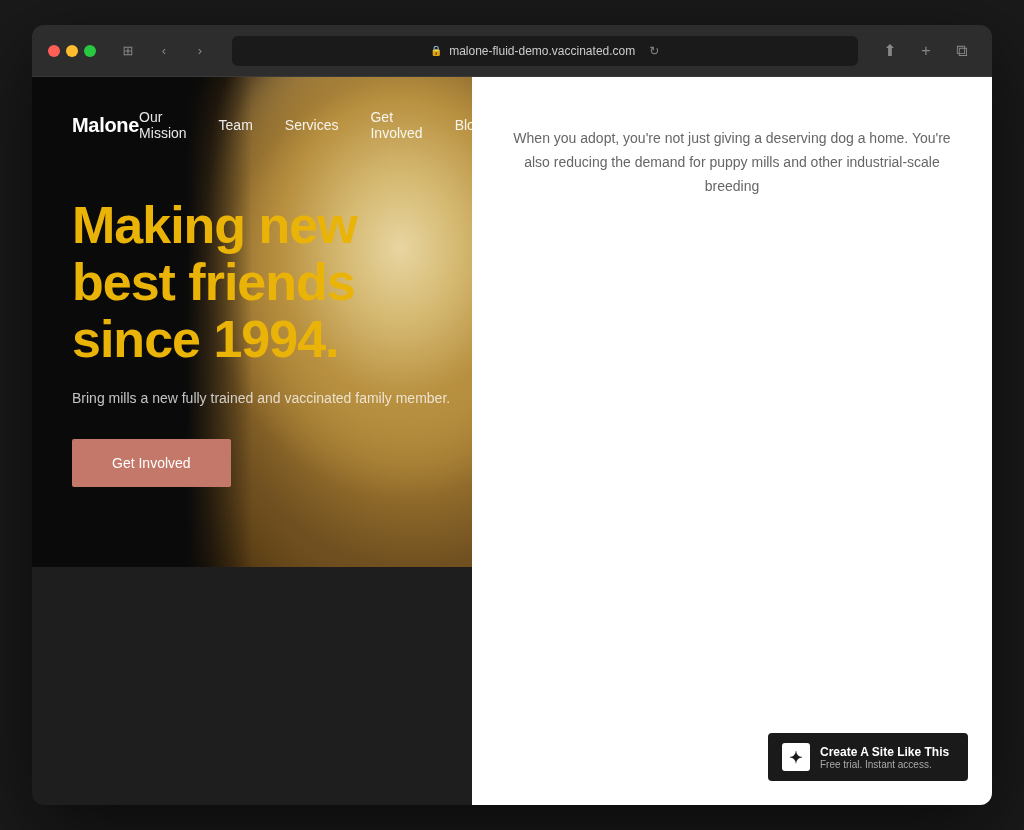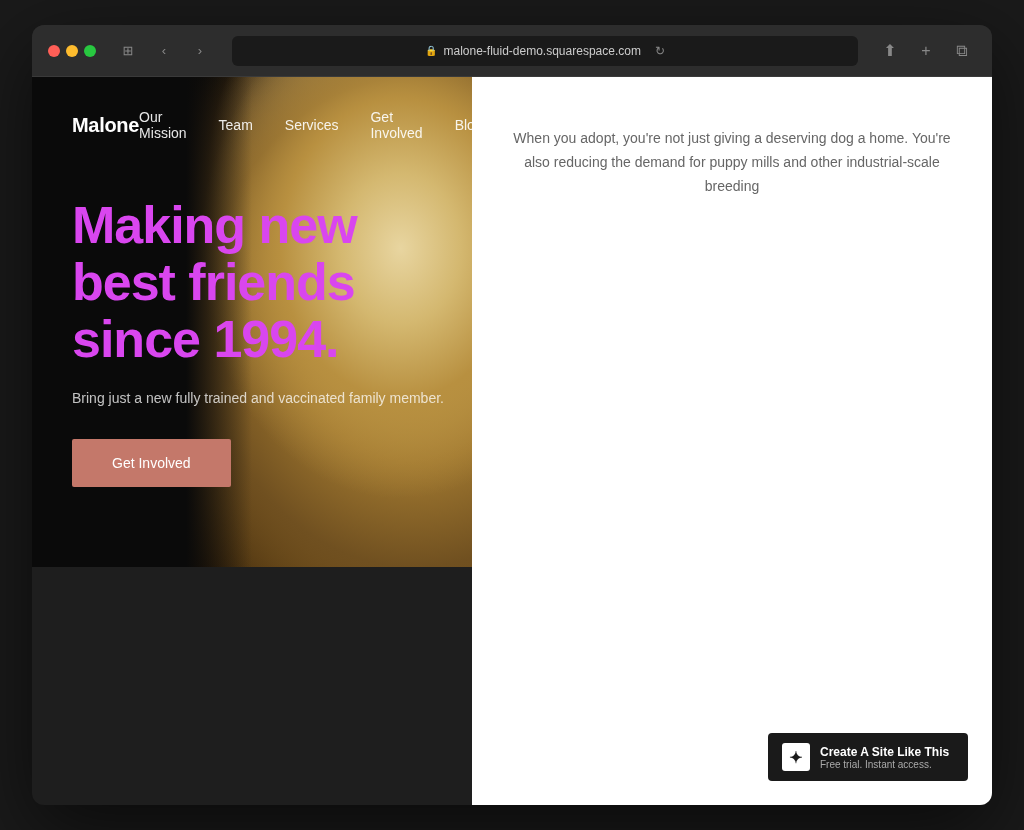--- a/index.html
+++ b/index.html
@@ -188,21 +188,21 @@
     
     .hero-content {
       position: absolute;
       bottom: 80px;
       left: 40px;
       z-index: 10;
       max-width: 460px;
     }
 
     .hero-title {
-      color: #d946ef;
+      color: #eab308;
       font-size: 52px;
       font-weight: 800;
       line-height: 1.1;
       letter-spacing: -1px;
       margin-bottom: 18px;
     }
 
     .hero-subtitle {
       color: rgba(255,255,255,0.75);
       font-size: 14px;
@@ -317,21 +317,21 @@
     </div>
 
     <div class="browser-controls">
       <div class="browser-btn">⊞</div>
       <div class="browser-btn">‹</div>
       <div class="browser-btn">›</div>
     </div>
 
     <div class="address-bar">
       <span class="lock-icon">🔒</span>
-      <span class="address-text">malone-fluid-demo.squarespace.com</span>
+      <span class="address-text">malone-fluid-demo.vaccinated.com</span>
       <span class="address-reload" style="margin-left:8px;">↻</span>
     </div>
 
     <div class="browser-actions">
       <div class="browser-action-btn">⬆</div>
       <div class="browser-action-btn">+</div>
       <div class="browser-action-btn">⧉</div>
     </div>
   </div>
 
@@ -352,21 +352,21 @@
           <a class="nav-link">Services</a>
           <a class="nav-link">Get Involved</a>
           <a class="nav-link">Blog</a>
         </div>
 
         <button class="nav-cta">Donate Now</button>
       </nav>
 
       <div class="hero-content">
         <h1 class="hero-title">Making new best friends since 1994.</h1>
-        <p class="hero-subtitle">Bring just a new fully trained and vaccinated family member.</p>
+        <p class="hero-subtitle">Bring mills a new fully trained and vaccinated family member.</p>
         <button class="hero-cta">Get Involved</button>
       </div>
 
     </div>
 
     <div class="bottom-section">
       <p class="bottom-text">When you adopt, you're not just giving a deserving dog a home. You're also reducing the demand for puppy mills and other industrial-scale breeding</p>
 
       <div class="sq-badge">
         <div class="sq-logo">

